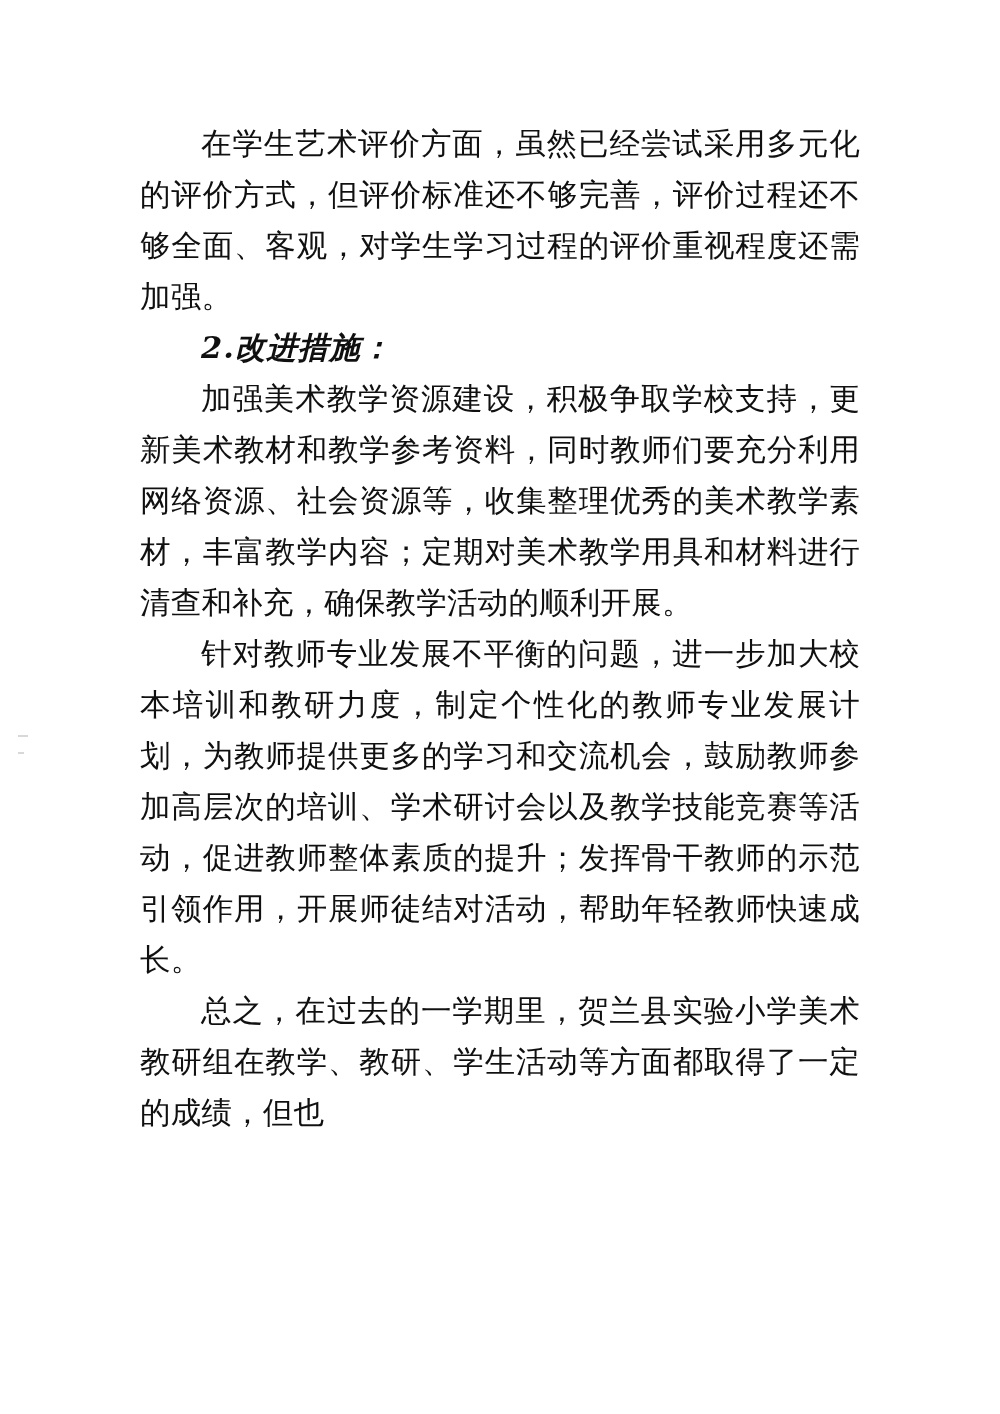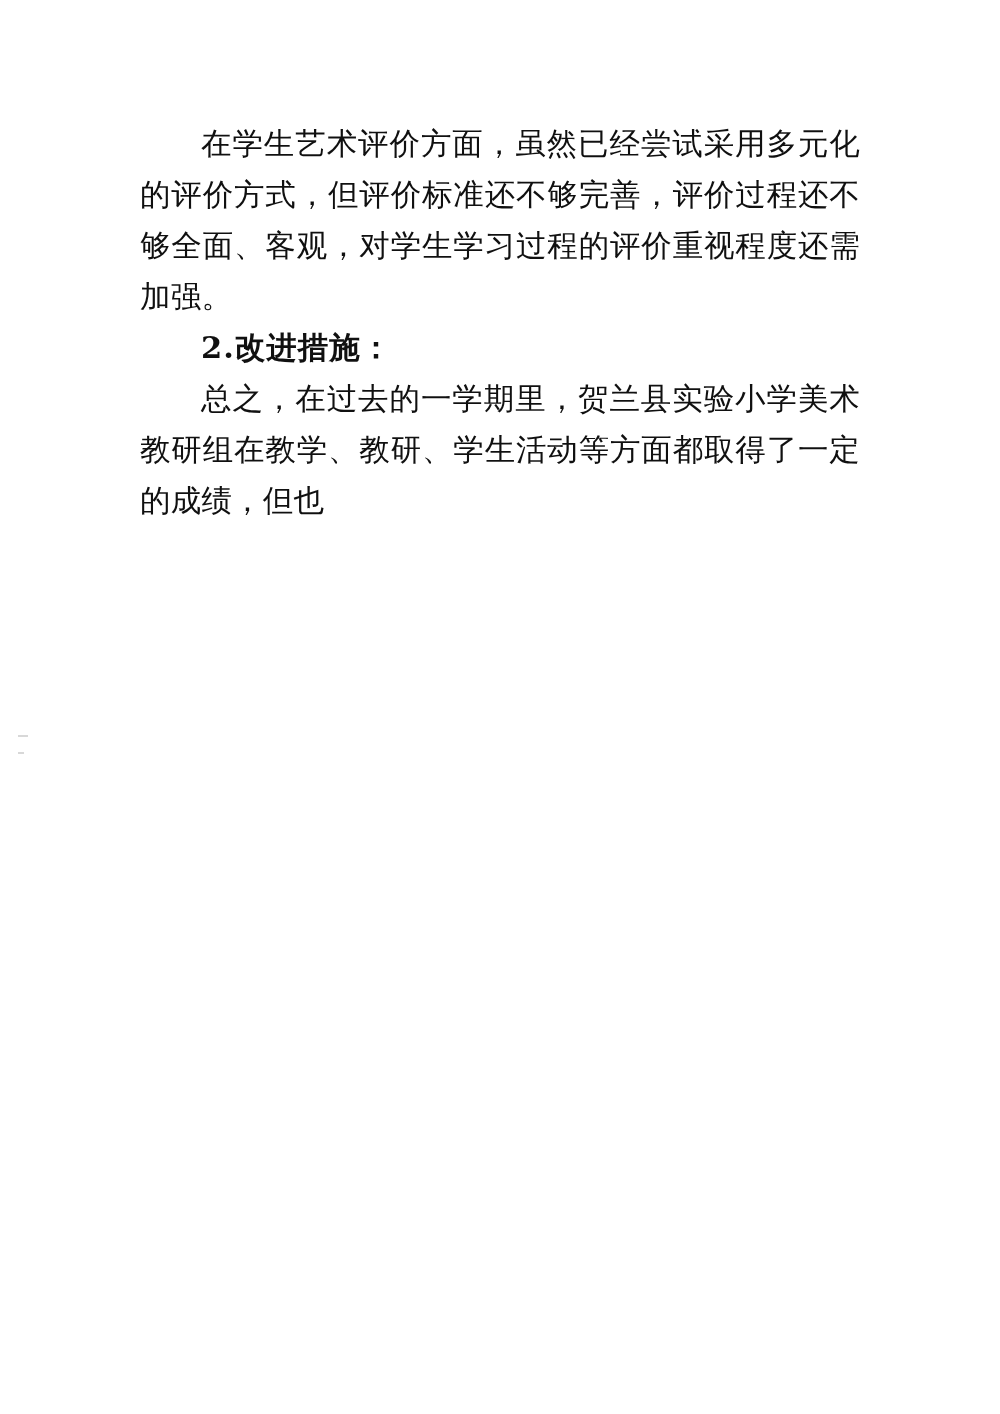--- a/index.html
+++ b/index.html
@@ -31,20 +31,21 @@
     text-align: justify;
     text-justify: inter-ideograph;
     margin: 0 0 0 0;
     letter-spacing: 0.2px;
     text-indent: 61px;
     color: #101010;
   }
   .para.heading {
     font-weight: bold;
     letter-spacing: 1px;
+    font-style: italic;
   }
   .para + .para {
     margin-top: 0;
   }
   
   .margin-mark {
     position: absolute;
     left: 18px;
     width: 10px;
     height: 2px;
@@ -57,16 +58,18 @@
 <body>
 
 <div class="page">
 
   <div class="margin-mark m1"></div>
   <div class="margin-mark m2"></div>
 
   <div class="doc-body">
     <p class="para">在学生艺术评价方面，虽然已经尝试采用多元化的评价方式，但评价标准还不够完善，评价过程还不够全面、客观，对学生学习过程的评价重视程度还需加强。</p>
     <p class="para heading">2.改进措施：</p>
+    <p class="para">加强美术教学资源建设，积极争取学校支持，更新美术教材和教学参考资料，同时教师们要充分利用网络资源、社会资源等，收集整理优秀的美术教学素材，丰富教学内容；定期对美术教学用具和材料进行清查和补充，确保教学活动的顺利开展。</p>
+    <p class="para">针对教师专业发展不平衡的问题，进一步加大校本培训和教研力度，制定个性化的教师专业发展计划，为教师提供更多的学习和交流机会，鼓励教师参加高层次的培训、学术研讨会以及教学技能竞赛等活动，促进教师整体素质的提升；发挥骨干教师的示范引领作用，开展师徒结对活动，帮助年轻教师快速成长。</p>
     <p class="para">总之，在过去的一学期里，贺兰县实验小学美术教研组在教学、教研、学生活动等方面都取得了一定的成绩，但也</p>
   </div>
 
 </div>
 
 </body></html>

